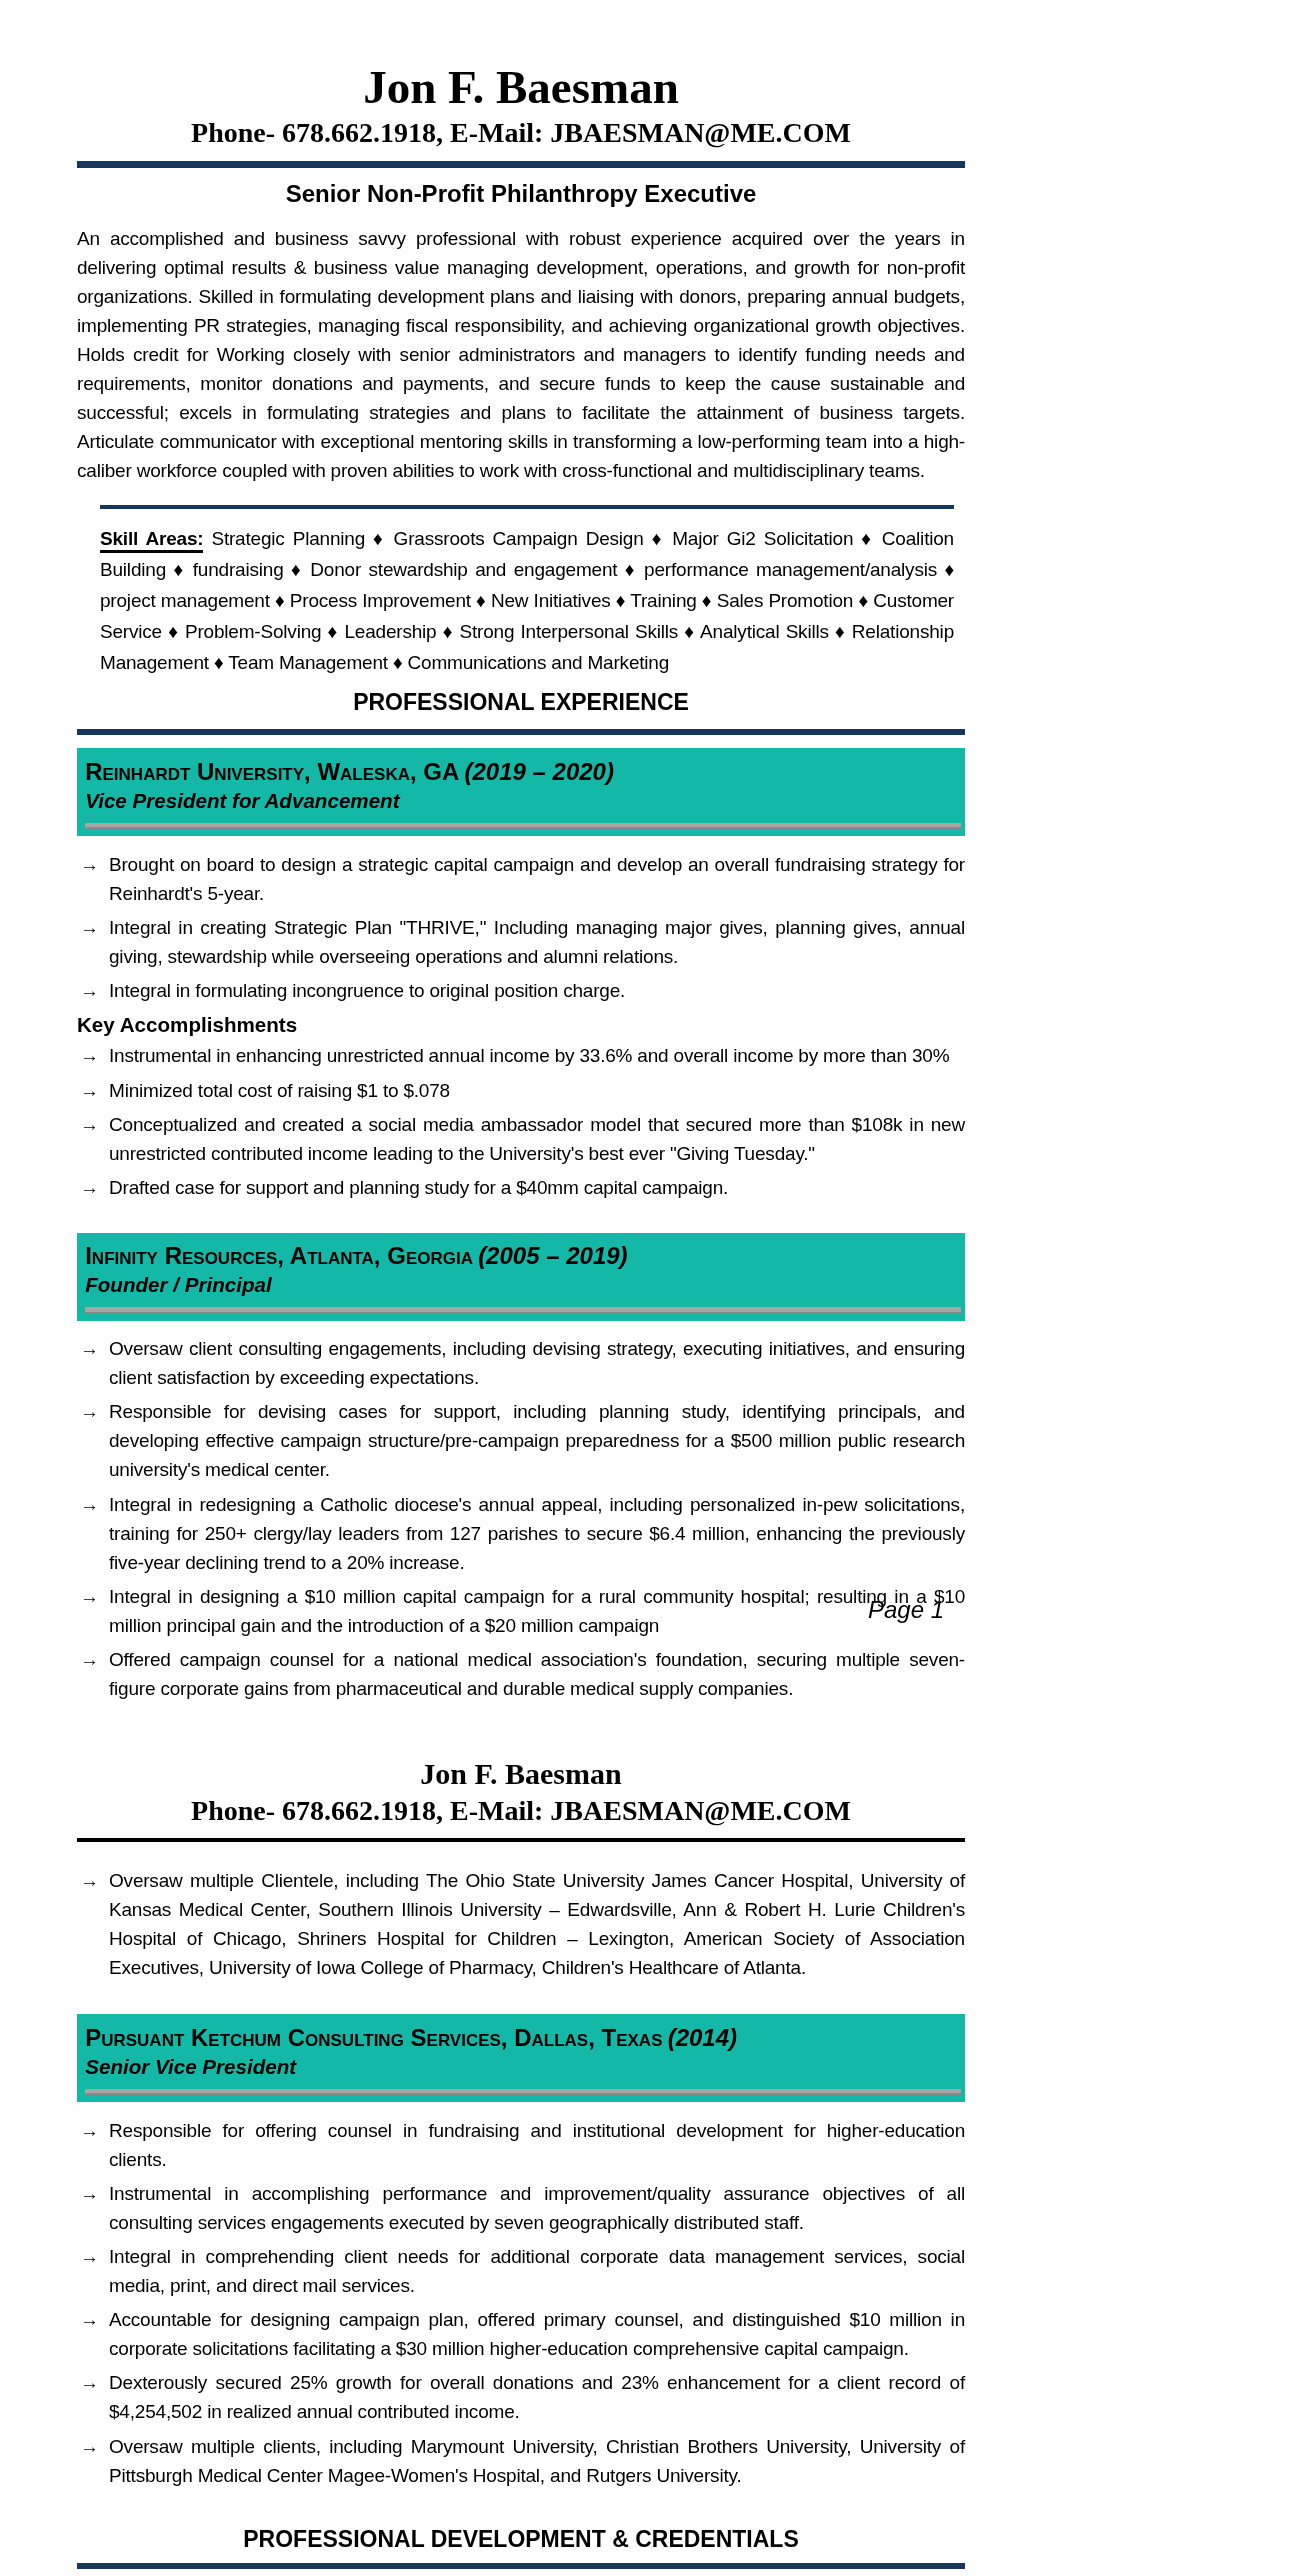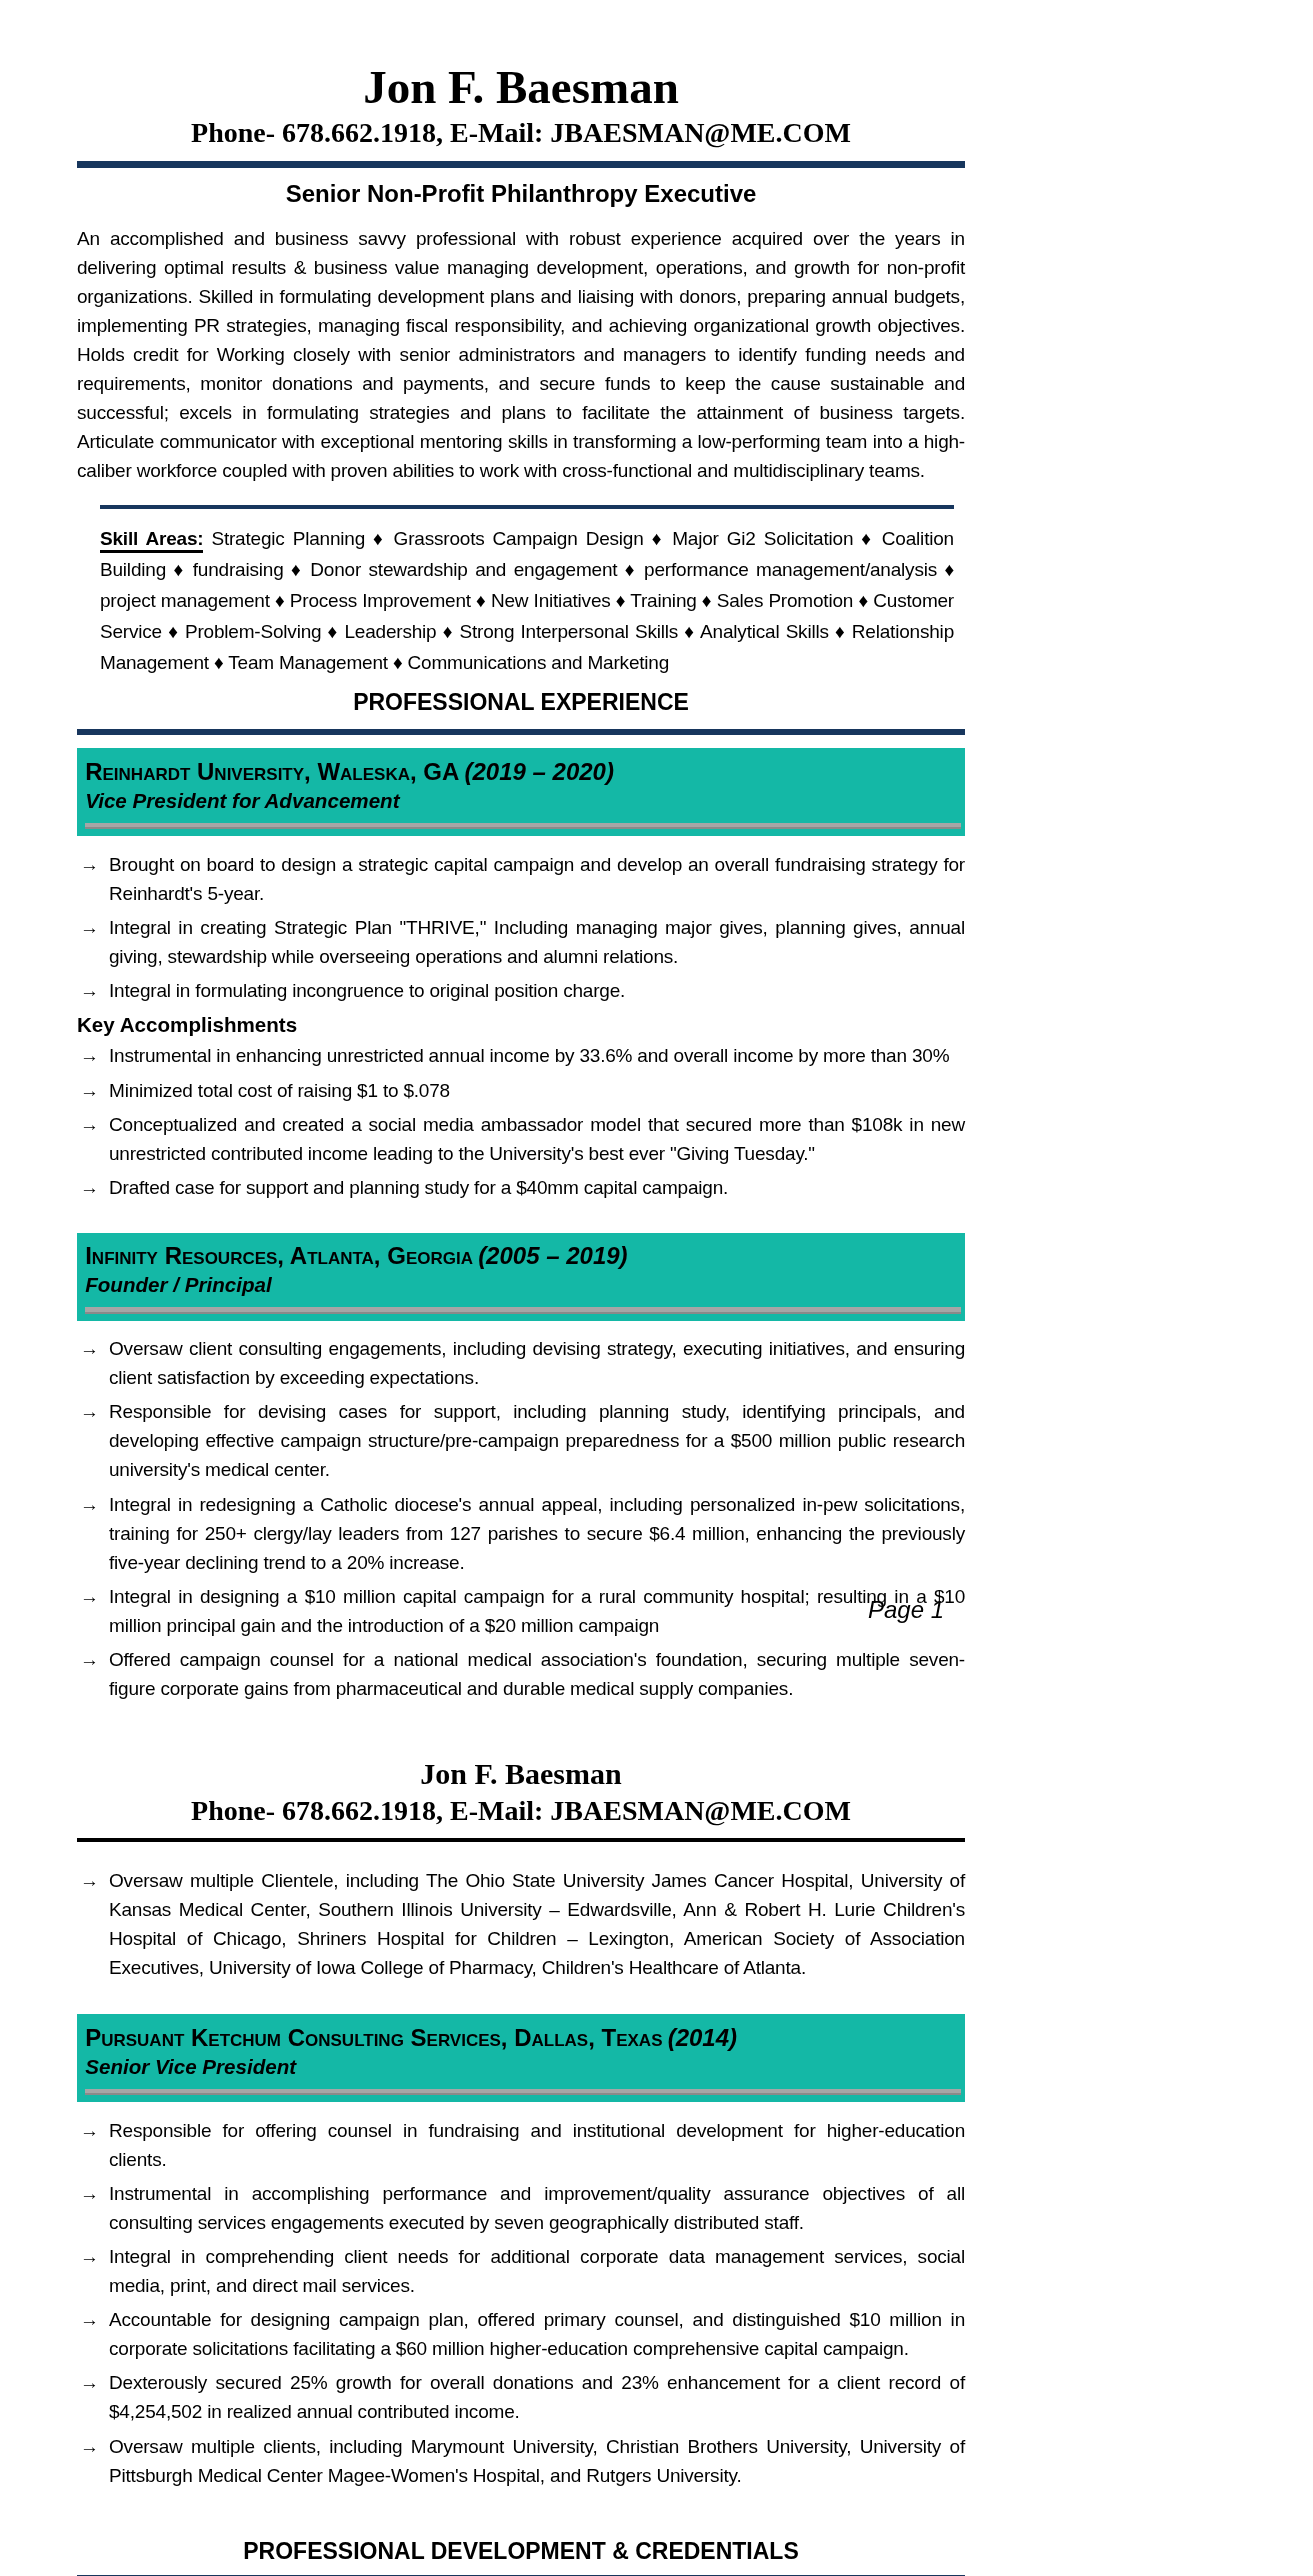--- a/index.html
+++ b/index.html
@@ -171,32 +171,32 @@
       <div class="bullet">
       <span class="glyph">→</span>
       <span>Instrumental in accomplishing performance and improvement/quality assurance objectives of all consulting services engagements executed by seven geographically distributed staff.</span>
     </div>
       <div class="bullet">
       <span class="glyph">→</span>
       <span>Integral in comprehending client needs for additional corporate data management services, social media, print, and direct mail services.</span>
     </div>
       <div class="bullet">
       <span class="glyph">→</span>
-      <span>Accountable for designing campaign plan, offered primary counsel, and distinguished $10 million in corporate solicitations facilitating a $60 million higher-education comprehensive capital campaign.</span>
+      <span>Accountable for designing campaign plan, offered primary counsel, and distinguished $10 million in corporate solicitations facilitating a $30 million higher-education comprehensive capital campaign.</span>
     </div>
       <div class="bullet">
       <span class="glyph">→</span>
       <span>Dexterously secured 25% growth for overall donations and 23% enhancement for a client record of $4,254,502 in realized annual contributed income.</span>
     </div>
       <div class="bullet">
       <span class="glyph">→</span>
       <span>Oversaw multiple clients, including Marymount University, Christian Brothers University, University of Pittsburgh Medical Center Magee-Women's Hospital, and Rutgers University.</span>
     </div>
     </div>
 
-  <div class="section-heading" style="margin-top:48px;text-align:center;">PROFESSIONAL DEVELOPMENT &amp; CREDENTIALS</div>
+  <div class="section-heading" style="margin-top:36px;text-align:center;">PROFESSIONAL DEVELOPMENT &amp; CREDENTIALS</div>
   <div class="rule-navy" style="margin-top:10.3px;"></div>
 
   <div class="edu">
   </div>
 
 </section>
 
 
 </body></html>

